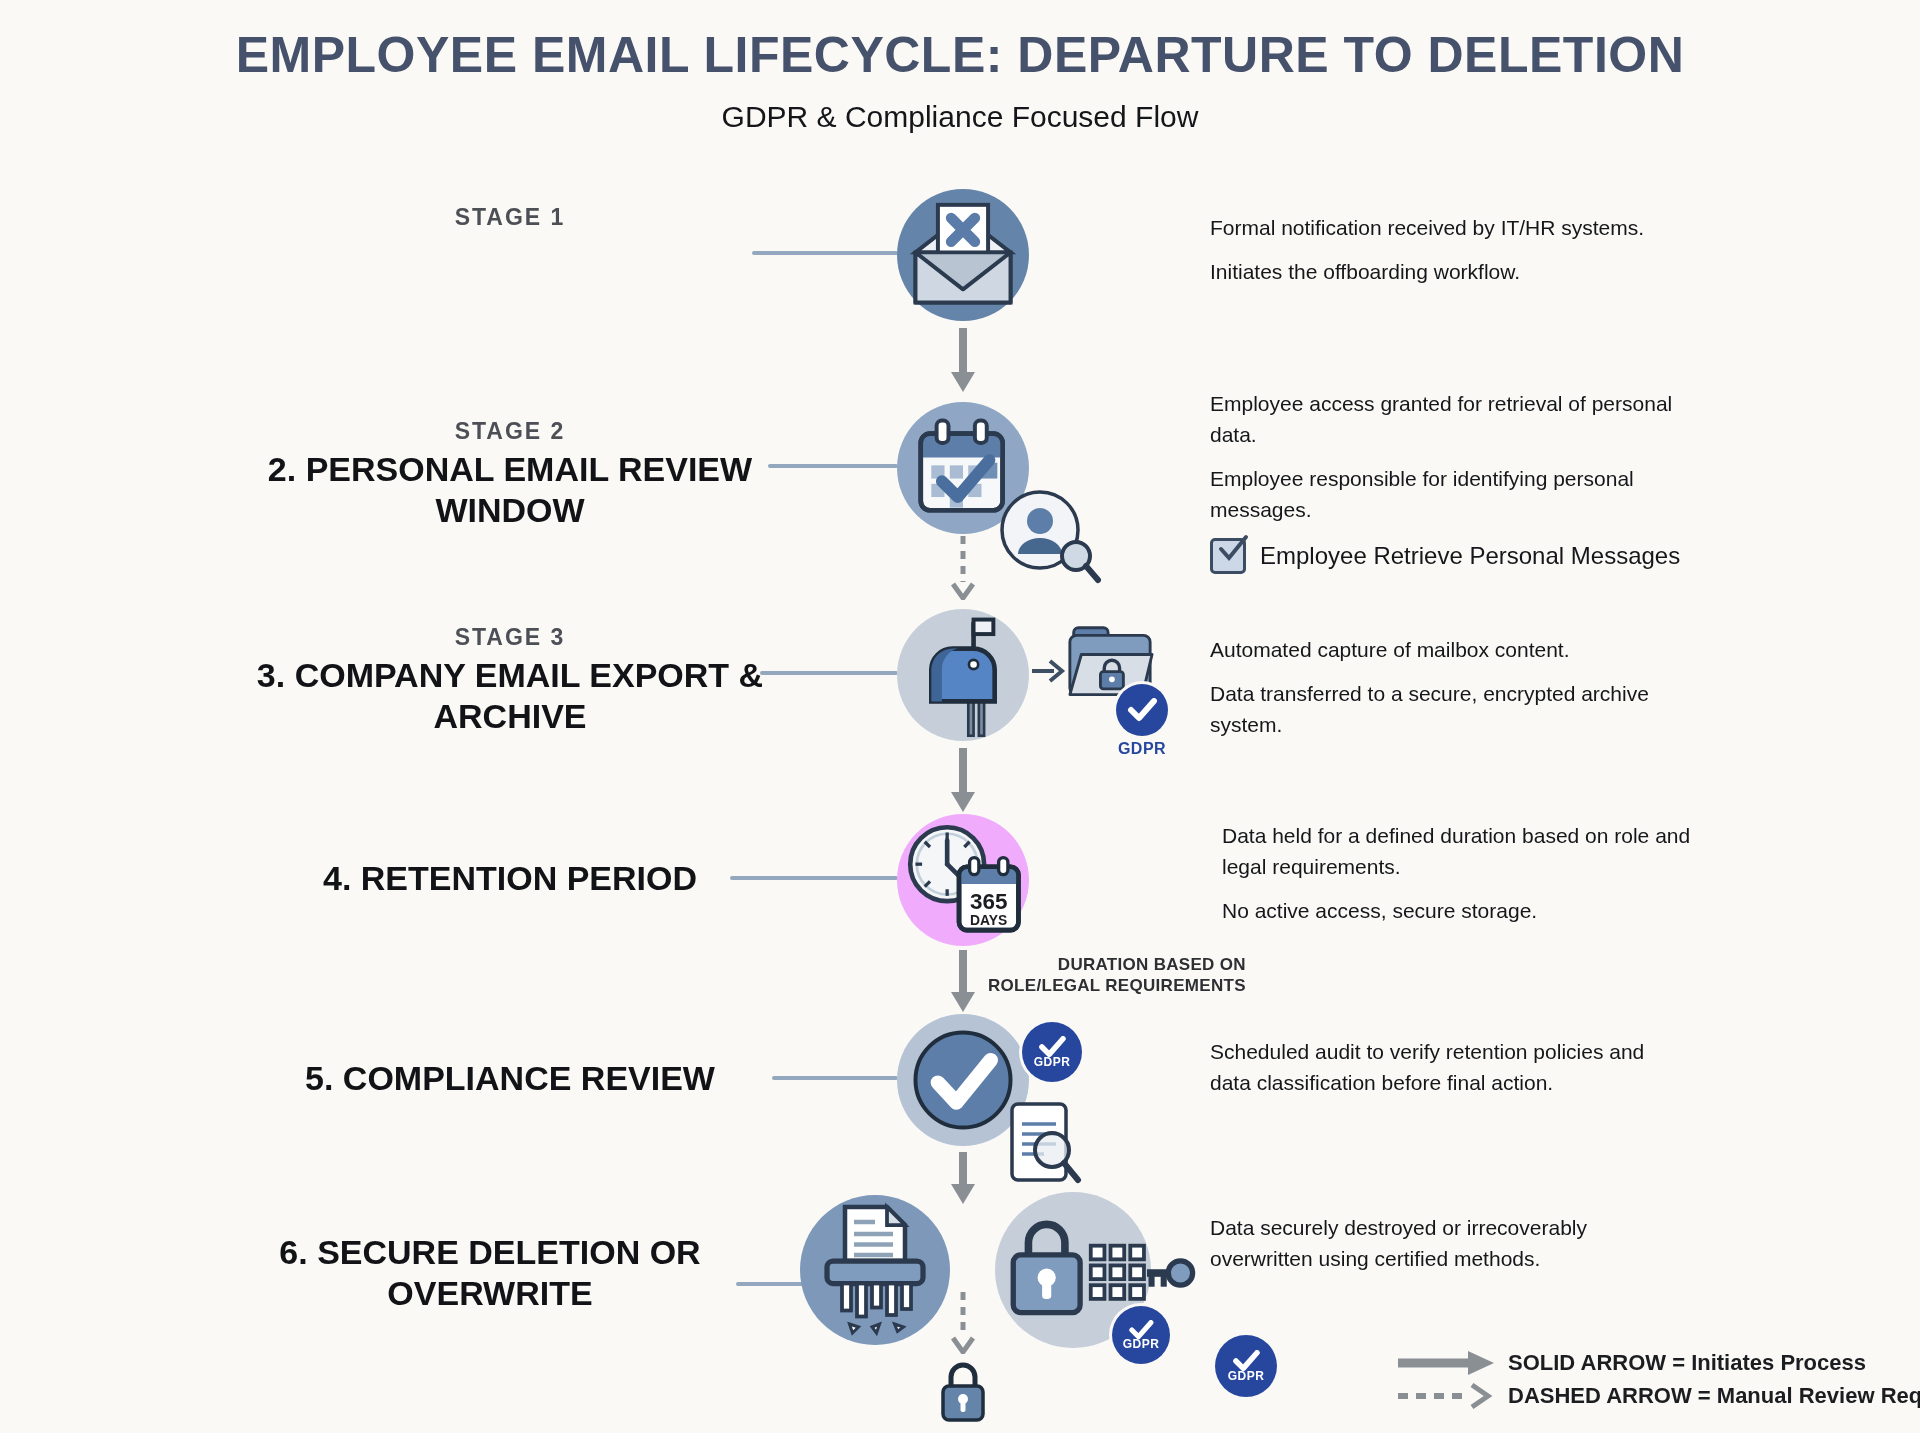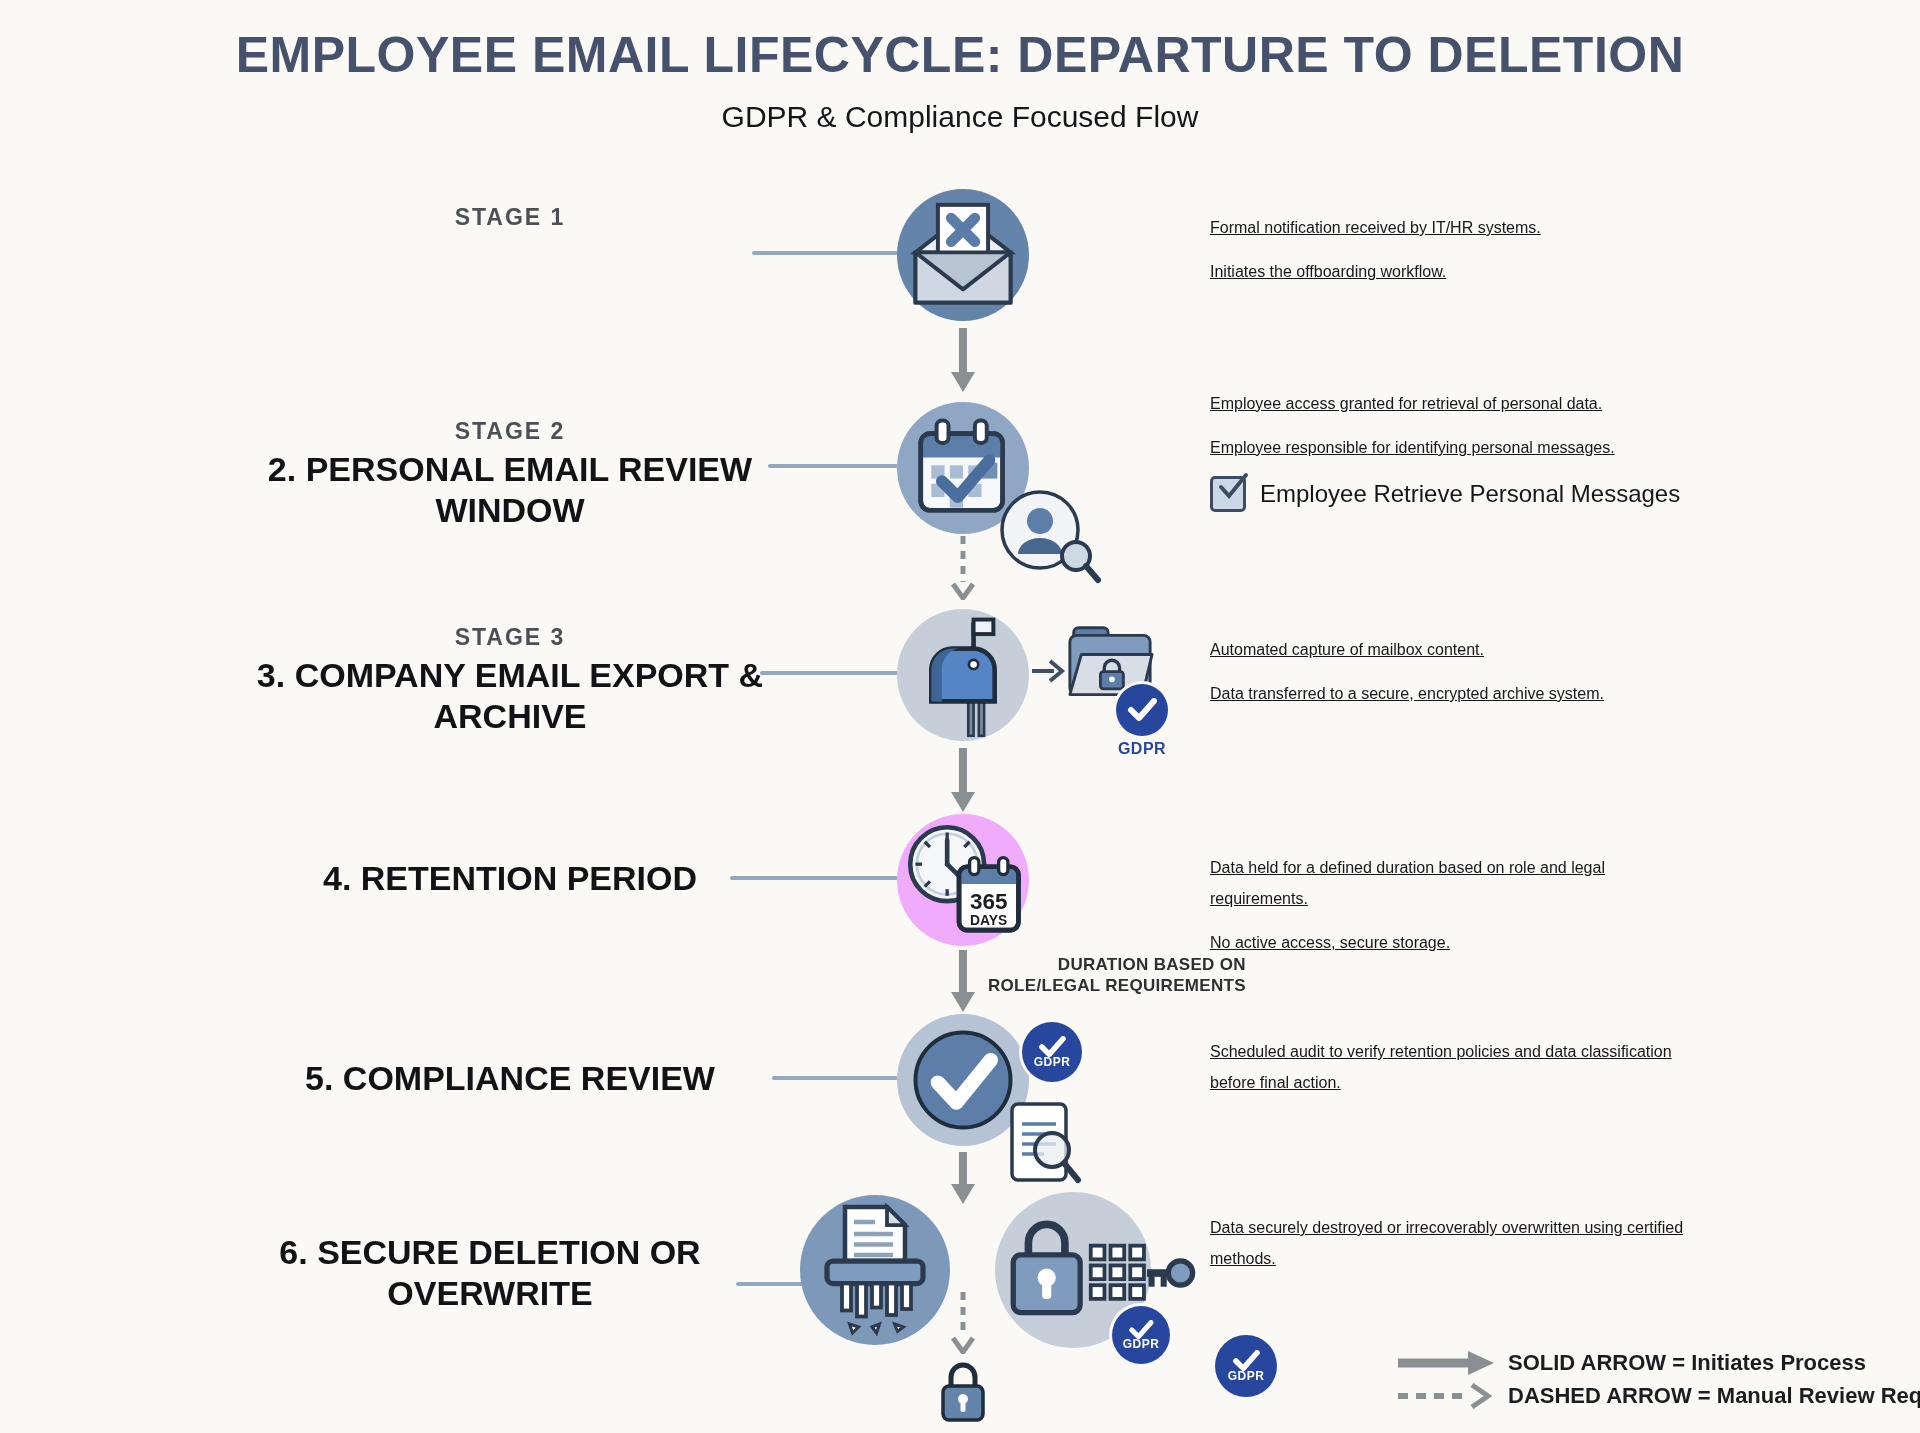--- a/index.html
+++ b/index.html
@@ -16,21 +16,21 @@
   .page-subtitle{
     position:absolute;top:100px;left:0;width:1920px;text-align:center;
     font-size:30px;font-weight:500;color:#14161a;
   }
   .label-block{position:absolute;width:520px;left:250px;text-align:center;}
   .stage-tag{font-size:23px;font-weight:600;letter-spacing:2px;color:#4c4f55;margin-bottom:4px;}
   .stage-title{font-size:34px;line-height:1.2;font-weight:800;color:#121316;}
   .connector{position:absolute;height:4px;background:#93a8bf;border-radius:2px;}
   .node-circle{position:absolute;border-radius:50%;}
   .desc{position:absolute;left:1210px;width:480px;}
-  .desc p{margin:0 0 13px 0;font-size:16px;line-height:31px;color:#15171b;text-decoration:underline;}
+  .desc p{margin:0 0 13px 0;font-size:21px;line-height:31px;color:#15171b;}
   .gdpr-badge{
     position:absolute;border-radius:50%;background:#27479e;
     display:flex;flex-direction:column;align-items:center;justify-content:center;
     color:#fff;box-shadow:0 0 0 3px #faf9f6;
   }
   .gdpr-badge .gdpr-text{font-size:12px;font-weight:700;letter-spacing:.5px;margin-top:-3px;}
   .gdpr-ext-label{position:absolute;font-size:16px;font-weight:800;color:#27479e;letter-spacing:.5px;text-align:center;}
   .duration-note{position:absolute;left:988px;top:954px;font-size:17px;line-height:21px;font-weight:700;color:#2d2f33;letter-spacing:.3px;text-align:right;}
   .checkbox-row{display:flex;align-items:center;margin-top:4px;}
   .checkbox-box{
@@ -189,21 +189,21 @@
     <line x1="38" y1="38" x2="49" y2="49" stroke="#2b3a4e" stroke-width="3.5" stroke-linecap="round"></line>
     <rect x="47" y="40" width="45" height="48" rx="6" fill="#ffffff" stroke="#1f2d3d" stroke-width="3.5"></rect>
     <path d="M47 46 a6 6 0 0 1 6 -6 h33 a6 6 0 0 1 6 6 v7 h-45 z" fill="#5d7ea8"></path>
     <rect x="47" y="40" width="45" height="48" rx="6" fill="none" stroke="#1f2d3d" stroke-width="3.5"></rect>
     <rect x="55" y="33" width="7" height="13" rx="3.5" fill="#ffffff" stroke="#1f2d3d" stroke-width="2.5"></rect>
     <rect x="77" y="33" width="7" height="13" rx="3.5" fill="#ffffff" stroke="#1f2d3d" stroke-width="2.5"></rect>
     <text x="69.5" y="72" text-anchor="middle" font-family="Liberation Sans, sans-serif" font-size="17" font-weight="bold" fill="#1b1d21">365</text>
     <text x="69.5" y="84" text-anchor="middle" font-family="Liberation Sans, sans-serif" font-size="10.5" font-weight="bold" fill="#1b1d21">DAYS</text>
   </svg>
 </div>
-<div class="desc" style="top:852px;">
+<div class="desc" style="top:820px;margin-left:12px;">
   <p>Data held for a defined duration based on role and legal requirements.</p>
   <p>No active access, secure storage.</p>
 </div>
 <svg class="flow-arrow" style="left:950px;top:950px;" width="26" height="62">
   <line x1="13" y1="0" x2="13" y2="44" stroke="#8a8f94" stroke-width="8"></line>
   <polygon points="1,42 25,42 13,62" fill="#8a8f94"></polygon>
 </svg>
 <div class="duration-note">
   <div>DURATION BASED ON</div>
   <div>ROLE/LEGAL REQUIREMENTS</div>

